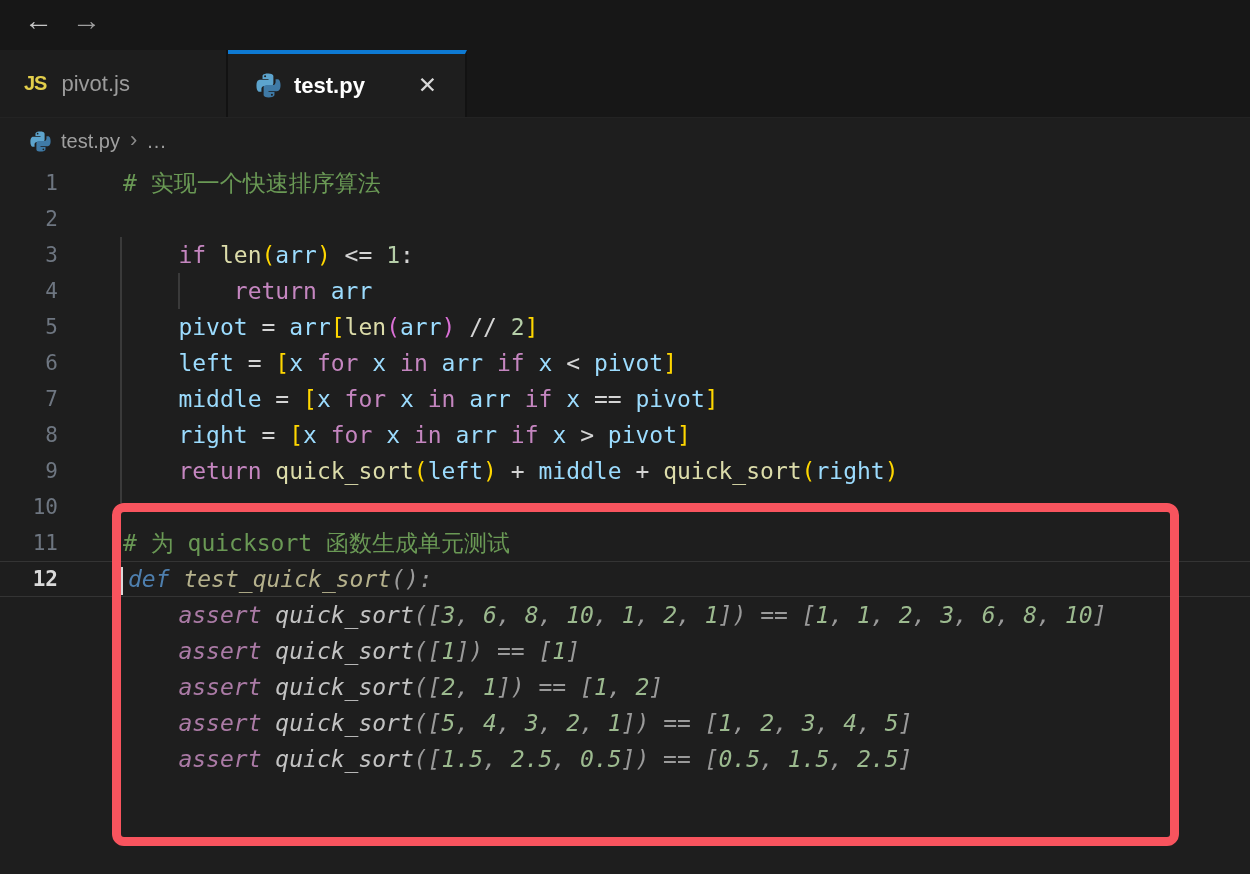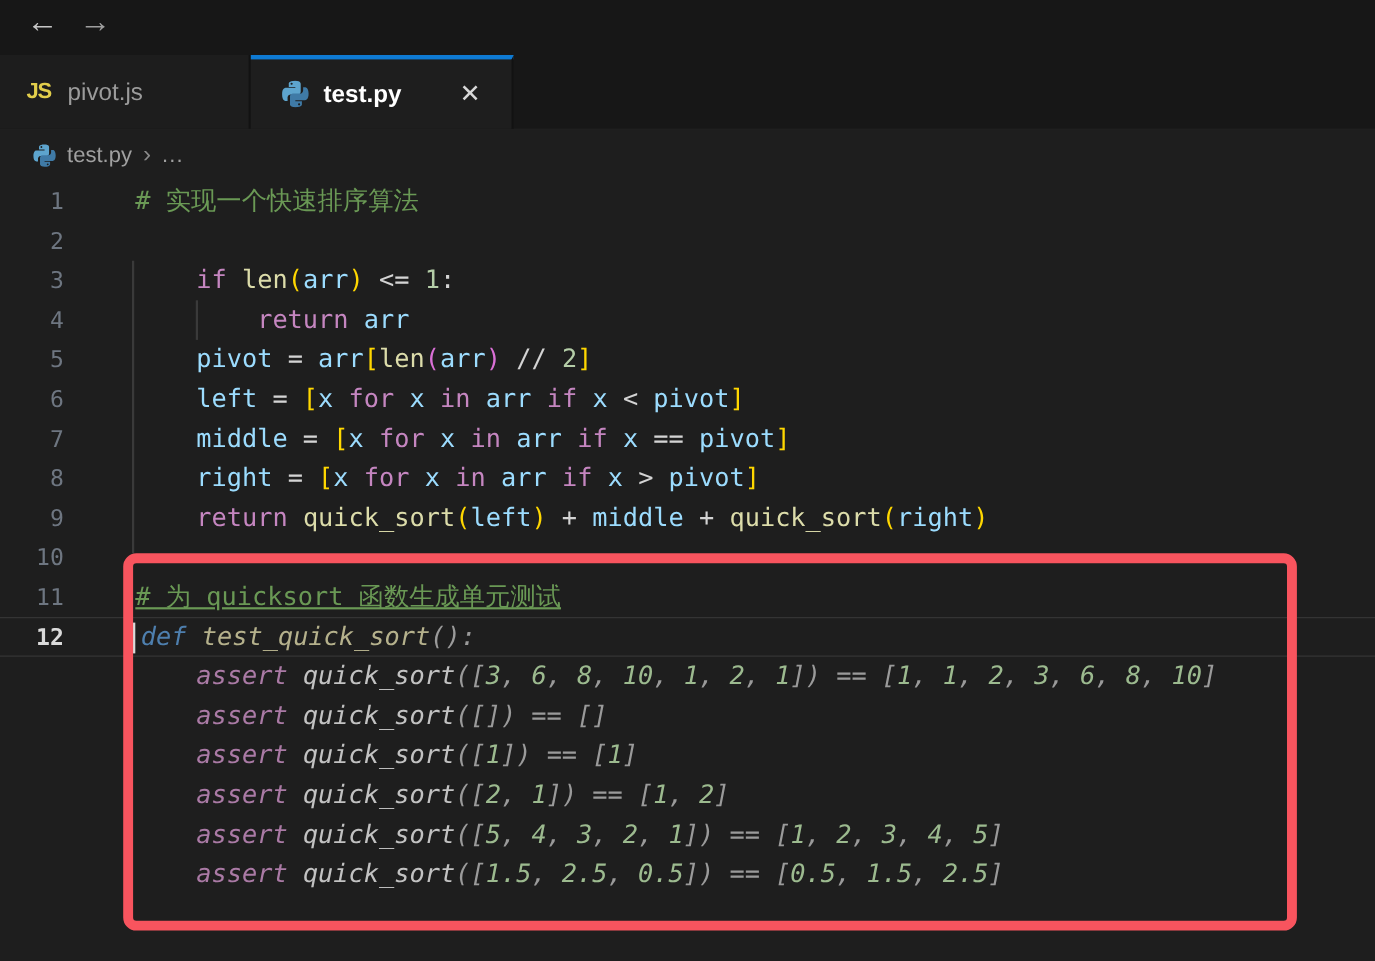--- a/index.html
+++ b/index.html
@@ -140,33 +140,29 @@
         <div class="row">
           <div class="gutter">9</div>
           <div class="code"><span style="color: rgb(212, 212, 212);">    </span><span style="color: rgb(197, 134, 192);">return</span><span style="color: rgb(212, 212, 212);"> </span><span style="color: rgb(220, 220, 170);">quick_sort</span><span style="color: rgb(255, 215, 0);">(</span><span style="color: rgb(156, 220, 254);">left</span><span style="color: rgb(255, 215, 0);">)</span><span style="color: rgb(212, 212, 212);"> + </span><span style="color: rgb(156, 220, 254);">middle</span><span style="color: rgb(212, 212, 212);"> + </span><span style="color: rgb(220, 220, 170);">quick_sort</span><span style="color: rgb(255, 215, 0);">(</span><span style="color: rgb(156, 220, 254);">right</span><span style="color: rgb(255, 215, 0);">)</span></div>
         </div>
         <div class="row">
           <div class="gutter">10</div>
           <div class="code"></div>
         </div>
         <div class="row">
           <div class="gutter">11</div>
-          <div class="code"><span style="color: rgb(106, 153, 85); text-decoration: underline;"># 为 quicksort 函数生成单元测试</span></div>
+          <div class="code"><span style="color: rgb(106, 153, 85);"># 为 quicksort 函数生成单元测试</span></div>
         </div>
         <div class="row active">
           <div class="gutter gactive">12</div>
           <div class="code"><span class="cursor"></span><span class="it" style="color: rgb(78, 127, 174);">def</span><span class="it" style="color: rgb(154, 154, 154);"> </span><span class="it" style="color: rgb(181, 177, 140);">test_quick_sort</span><span class="it" style="color: rgb(154, 154, 154);">():</span></div>
         </div>
         <div class="row">
           <div class="gutter"></div>
           <div class="code"><span class="it" style="color: rgb(154, 154, 154);">    </span><span class="it" style="color: rgb(170, 122, 165);">assert</span><span class="it" style="color: rgb(154, 154, 154);"> </span><span class="it" style="color: rgb(194, 194, 194);">quick_sort</span><span class="it" style="color: rgb(154, 154, 154);">([</span><span class="it" style="color: rgb(156, 186, 143);">3</span><span class="it" style="color: rgb(154, 154, 154);">, </span><span class="it" style="color: rgb(156, 186, 143);">6</span><span class="it" style="color: rgb(154, 154, 154);">, </span><span class="it" style="color: rgb(156, 186, 143);">8</span><span class="it" style="color: rgb(154, 154, 154);">, </span><span class="it" style="color: rgb(156, 186, 143);">10</span><span class="it" style="color: rgb(154, 154, 154);">, </span><span class="it" style="color: rgb(156, 186, 143);">1</span><span class="it" style="color: rgb(154, 154, 154);">, </span><span class="it" style="color: rgb(156, 186, 143);">2</span><span class="it" style="color: rgb(154, 154, 154);">, </span><span class="it" style="color: rgb(156, 186, 143);">1</span><span class="it" style="color: rgb(154, 154, 154);">]) == [</span><span class="it" style="color: rgb(156, 186, 143);">1</span><span class="it" style="color: rgb(154, 154, 154);">, </span><span class="it" style="color: rgb(156, 186, 143);">1</span><span class="it" style="color: rgb(154, 154, 154);">, </span><span class="it" style="color: rgb(156, 186, 143);">2</span><span class="it" style="color: rgb(154, 154, 154);">, </span><span class="it" style="color: rgb(156, 186, 143);">3</span><span class="it" style="color: rgb(154, 154, 154);">, </span><span class="it" style="color: rgb(156, 186, 143);">6</span><span class="it" style="color: rgb(154, 154, 154);">, </span><span class="it" style="color: rgb(156, 186, 143);">8</span><span class="it" style="color: rgb(154, 154, 154);">, </span><span class="it" style="color: rgb(156, 186, 143);">10</span><span class="it" style="color: rgb(154, 154, 154);">]</span></div>
-        </div>
-        <div class="row">
-          <div class="gutter"></div>
-          <div class="code"><span class="it" style="color: rgb(154, 154, 154);">    </span><span class="it" style="color: rgb(170, 122, 165);">assert</span><span class="it" style="color: rgb(154, 154, 154);"> </span><span class="it" style="color: rgb(194, 194, 194);">quick_sort</span><span class="it" style="color: rgb(154, 154, 154);">([]) == []</span></div>
         </div>
         <div class="row">
           <div class="gutter"></div>
           <div class="code"><span class="it" style="color: rgb(154, 154, 154);">    </span><span class="it" style="color: rgb(170, 122, 165);">assert</span><span class="it" style="color: rgb(154, 154, 154);"> </span><span class="it" style="color: rgb(194, 194, 194);">quick_sort</span><span class="it" style="color: rgb(154, 154, 154);">([</span><span class="it" style="color: rgb(156, 186, 143);">1</span><span class="it" style="color: rgb(154, 154, 154);">]) == [</span><span class="it" style="color: rgb(156, 186, 143);">1</span><span class="it" style="color: rgb(154, 154, 154);">]</span></div>
         </div>
         <div class="row">
           <div class="gutter"></div>
           <div class="code"><span class="it" style="color: rgb(154, 154, 154);">    </span><span class="it" style="color: rgb(170, 122, 165);">assert</span><span class="it" style="color: rgb(154, 154, 154);"> </span><span class="it" style="color: rgb(194, 194, 194);">quick_sort</span><span class="it" style="color: rgb(154, 154, 154);">([</span><span class="it" style="color: rgb(156, 186, 143);">2</span><span class="it" style="color: rgb(154, 154, 154);">, </span><span class="it" style="color: rgb(156, 186, 143);">1</span><span class="it" style="color: rgb(154, 154, 154);">]) == [</span><span class="it" style="color: rgb(156, 186, 143);">1</span><span class="it" style="color: rgb(154, 154, 154);">, </span><span class="it" style="color: rgb(156, 186, 143);">2</span><span class="it" style="color: rgb(154, 154, 154);">]</span></div>
         </div>
         <div class="row">

